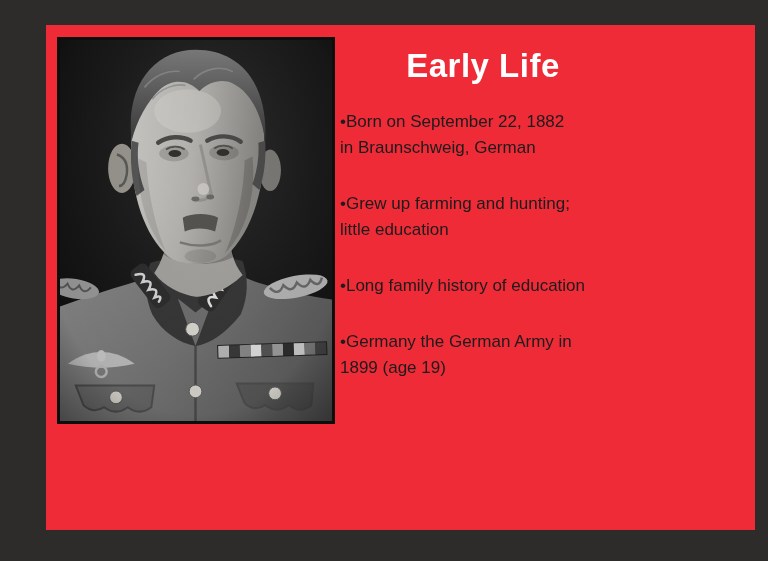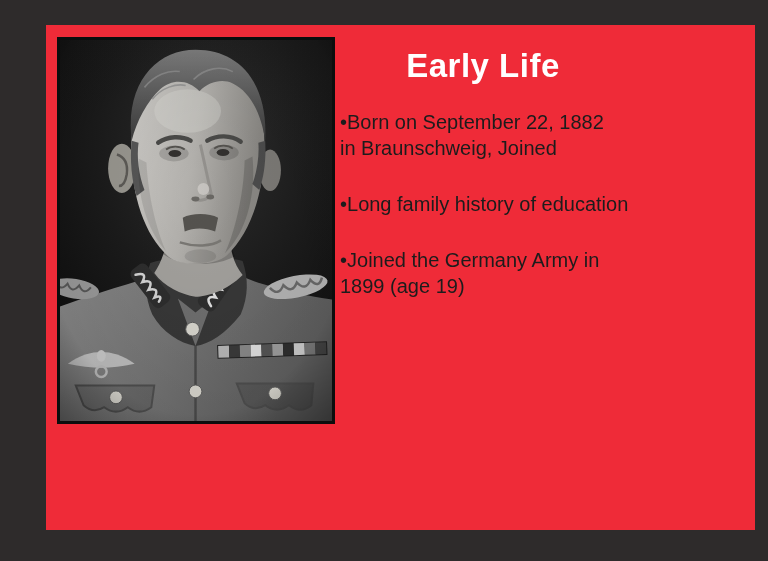--- a/index.html
+++ b/index.html
@@ -39,21 +39,21 @@
     font-size: 33px;
     line-height: 40px;
     font-weight: bold;
     letter-spacing: 0.5px;
   }
   .bullets {
     position: absolute;
     left: 294px; top: 84px;
     width: 350px;
     color: var(--body-text, #1C1C1C);
-    font-size: 20px;
+    font-size: 17px;
     line-height: 26px;
   }
   .bullets p { margin: 0 0 30px 0; }
   .bullets .line { display: block; }
 </style>
 </head>
 <body>
 
 <div class="stage">
   <div class="slide">
@@ -189,27 +189,29 @@
 
         <rect x="0" y="0" width="277" height="386" fill="url(#vignette)"></rect>
       </svg>
     </div>
 
     <div class="slide-title">Early Life</div>
 
     <div class="bullets">
       <p>
         <span class="line">•Born on September 22, 1882</span>
-        <span class="line">in Braunschweig, Joined</span>
-      </p>
-      <p>
+        <span class="line">in Braunschweig, German</span>
+      </p>
+      <p>
+        <span class="line">•Grew up farming and hunting;</span>
+        <span class="line">little education</span>
       </p>
       <p>
         <span class="line">•Long family history of education</span>
       </p>
       <p>
-        <span class="line">•Joined the Germany Army in</span>
+        <span class="line">•Germany the German Army in</span>
         <span class="line">1899 (age 19)</span>
       </p>
     </div>
 
   </div>
 </div>
 
 </body></html>

